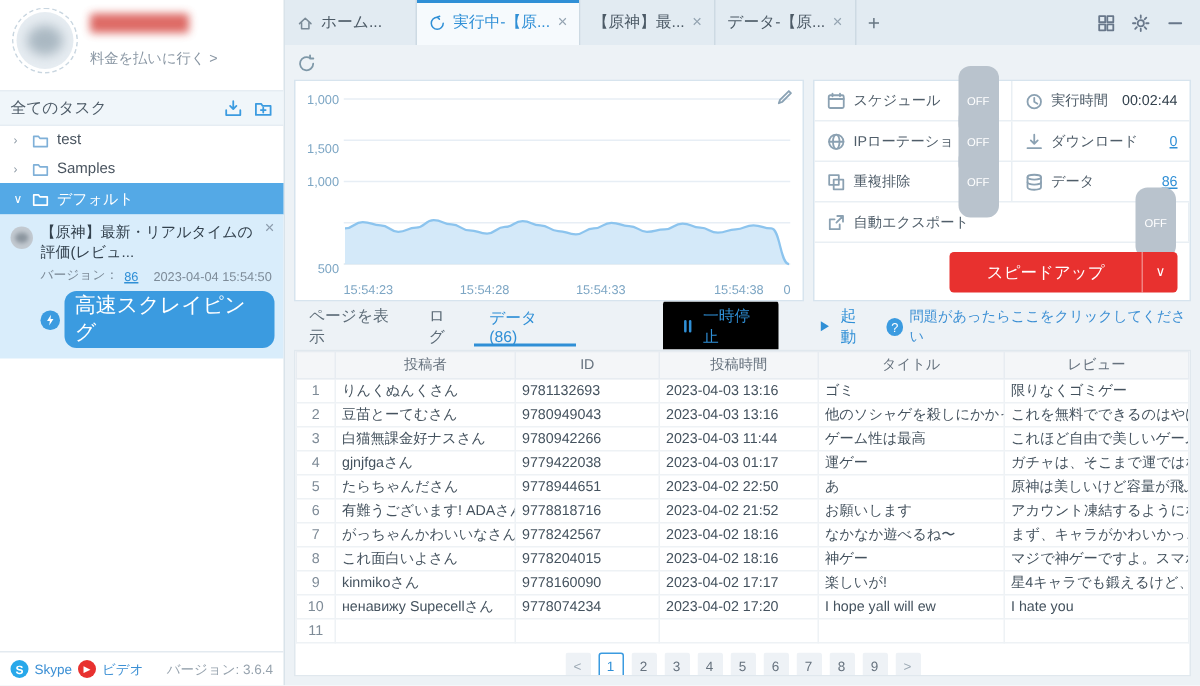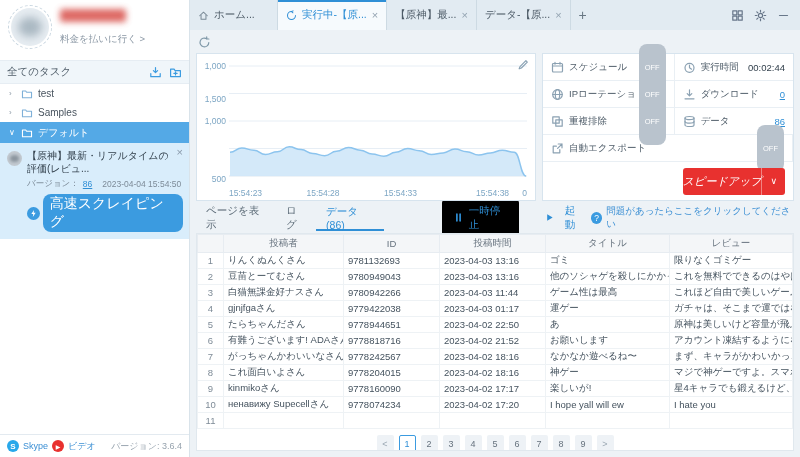--- a/index.html
+++ b/index.html
@@ -61,30 +61,30 @@
   .stat-row { flex:none; height:27px; display:flex; border-bottom:1px solid #e9eff4; }
   .stat-cell { flex:1; display:flex; align-items:center; gap:5px; padding:0 8px; min-width:0; }
   .stat-cell.left { border-right:1px solid #e9eff4; flex:1.12; }
   .stat-label { color:#4f5d69; font-size:9.5px; white-space:nowrap; overflow:hidden; }
   .toggle-off { margin-left:auto; background:#b9c3cd; color:#fff; font-size:7.5px; padding:19px 6px; border-radius:8px; cursor:pointer; flex:none; }
   .stat-value { margin-left:auto; font-size:9.5px; color:#33414d; flex:none; }
   .stat-value.link { color:#2f8fd6; text-decoration:underline; cursor:pointer; }
   .stat-value.danger { color:#e8312f; }
   .speed-row { flex:1; display:flex; align-items:center; justify-content:flex-end; padding-right:8px; }
   .speedup { display:flex; align-items:stretch; background:#e8312f; color:#fff; border-radius:3px; overflow:hidden; cursor:pointer; }
-  .speedup .lbl { padding:6px 0; font-size:11px;font-style:italic; }
+  .speedup .lbl { padding:6px 25px; font-size:11px; }
   .speedup .drop { padding:6px 8px; border-left:1px solid rgba(255,255,255,.4); display:flex; align-items:center; font-size:9px; }
 
   .ctl-row { height:27px; flex:none; display:flex; align-items:center; margin-top:3px; }
   .ctab { padding:0 10px; height:100%; display:flex; align-items:center; font-size:10.5px; color:#5c6b77; cursor:pointer; }
   .ctab.active { color:#2f8fd6; box-shadow:inset 0 -2px 0 #2f8fd6; }
   .btn { display:flex; align-items:center; gap:5px; padding:4px 11px; border-radius:3px; color:#2f8fd6; font-size:10.5px; cursor:pointer; background:#000000; }
   .btn.ghost { background:transparent; }
   .btn-pause { margin-left:58px; }
-  .btn-start { margin-left:14px;text-align:center; }
+  .btn-start { margin-left:14px; }
   .help { margin-left:auto; display:flex; align-items:center; gap:4px; color:#3b8fd4; font-size:9.5px; cursor:pointer; padding-right:2px; }
   .help-ic { width:12px; height:12px; border-radius:50%; background:#3b9be0; color:#fff; font-size:8.5px; display:flex; align-items:center; justify-content:center; }
 
   .table-panel { flex:1; min-height:0; margin-top:2px; background:#fff; border:1px solid #e0e8ee; display:flex; flex-direction:column; overflow:hidden; }
   table { width:100%; border-collapse:collapse; table-layout:fixed; font-size:9.5px; }
   th { background:#f4f6f8; color:#66727e; font-weight:normal; height:18px; border:1px solid #e7ecf1; text-align:center; }
   td { height:16px; border:1px solid #eef2f5; padding:0 4px; white-space:nowrap; overflow:hidden; color:#44525e; }
   td.idx { text-align:center; color:#7e8b97; }
   .pagination { margin-top:auto; padding:6px 0 8px; display:flex; justify-content:center; gap:5px; }
   .page { min-width:17px; height:17px; display:flex; align-items:center; justify-content:center; background:#eef2f6; border-radius:2px; color:#66727e; font-size:9px; cursor:pointer; border:1px solid transparent; padding:0 3px; }

